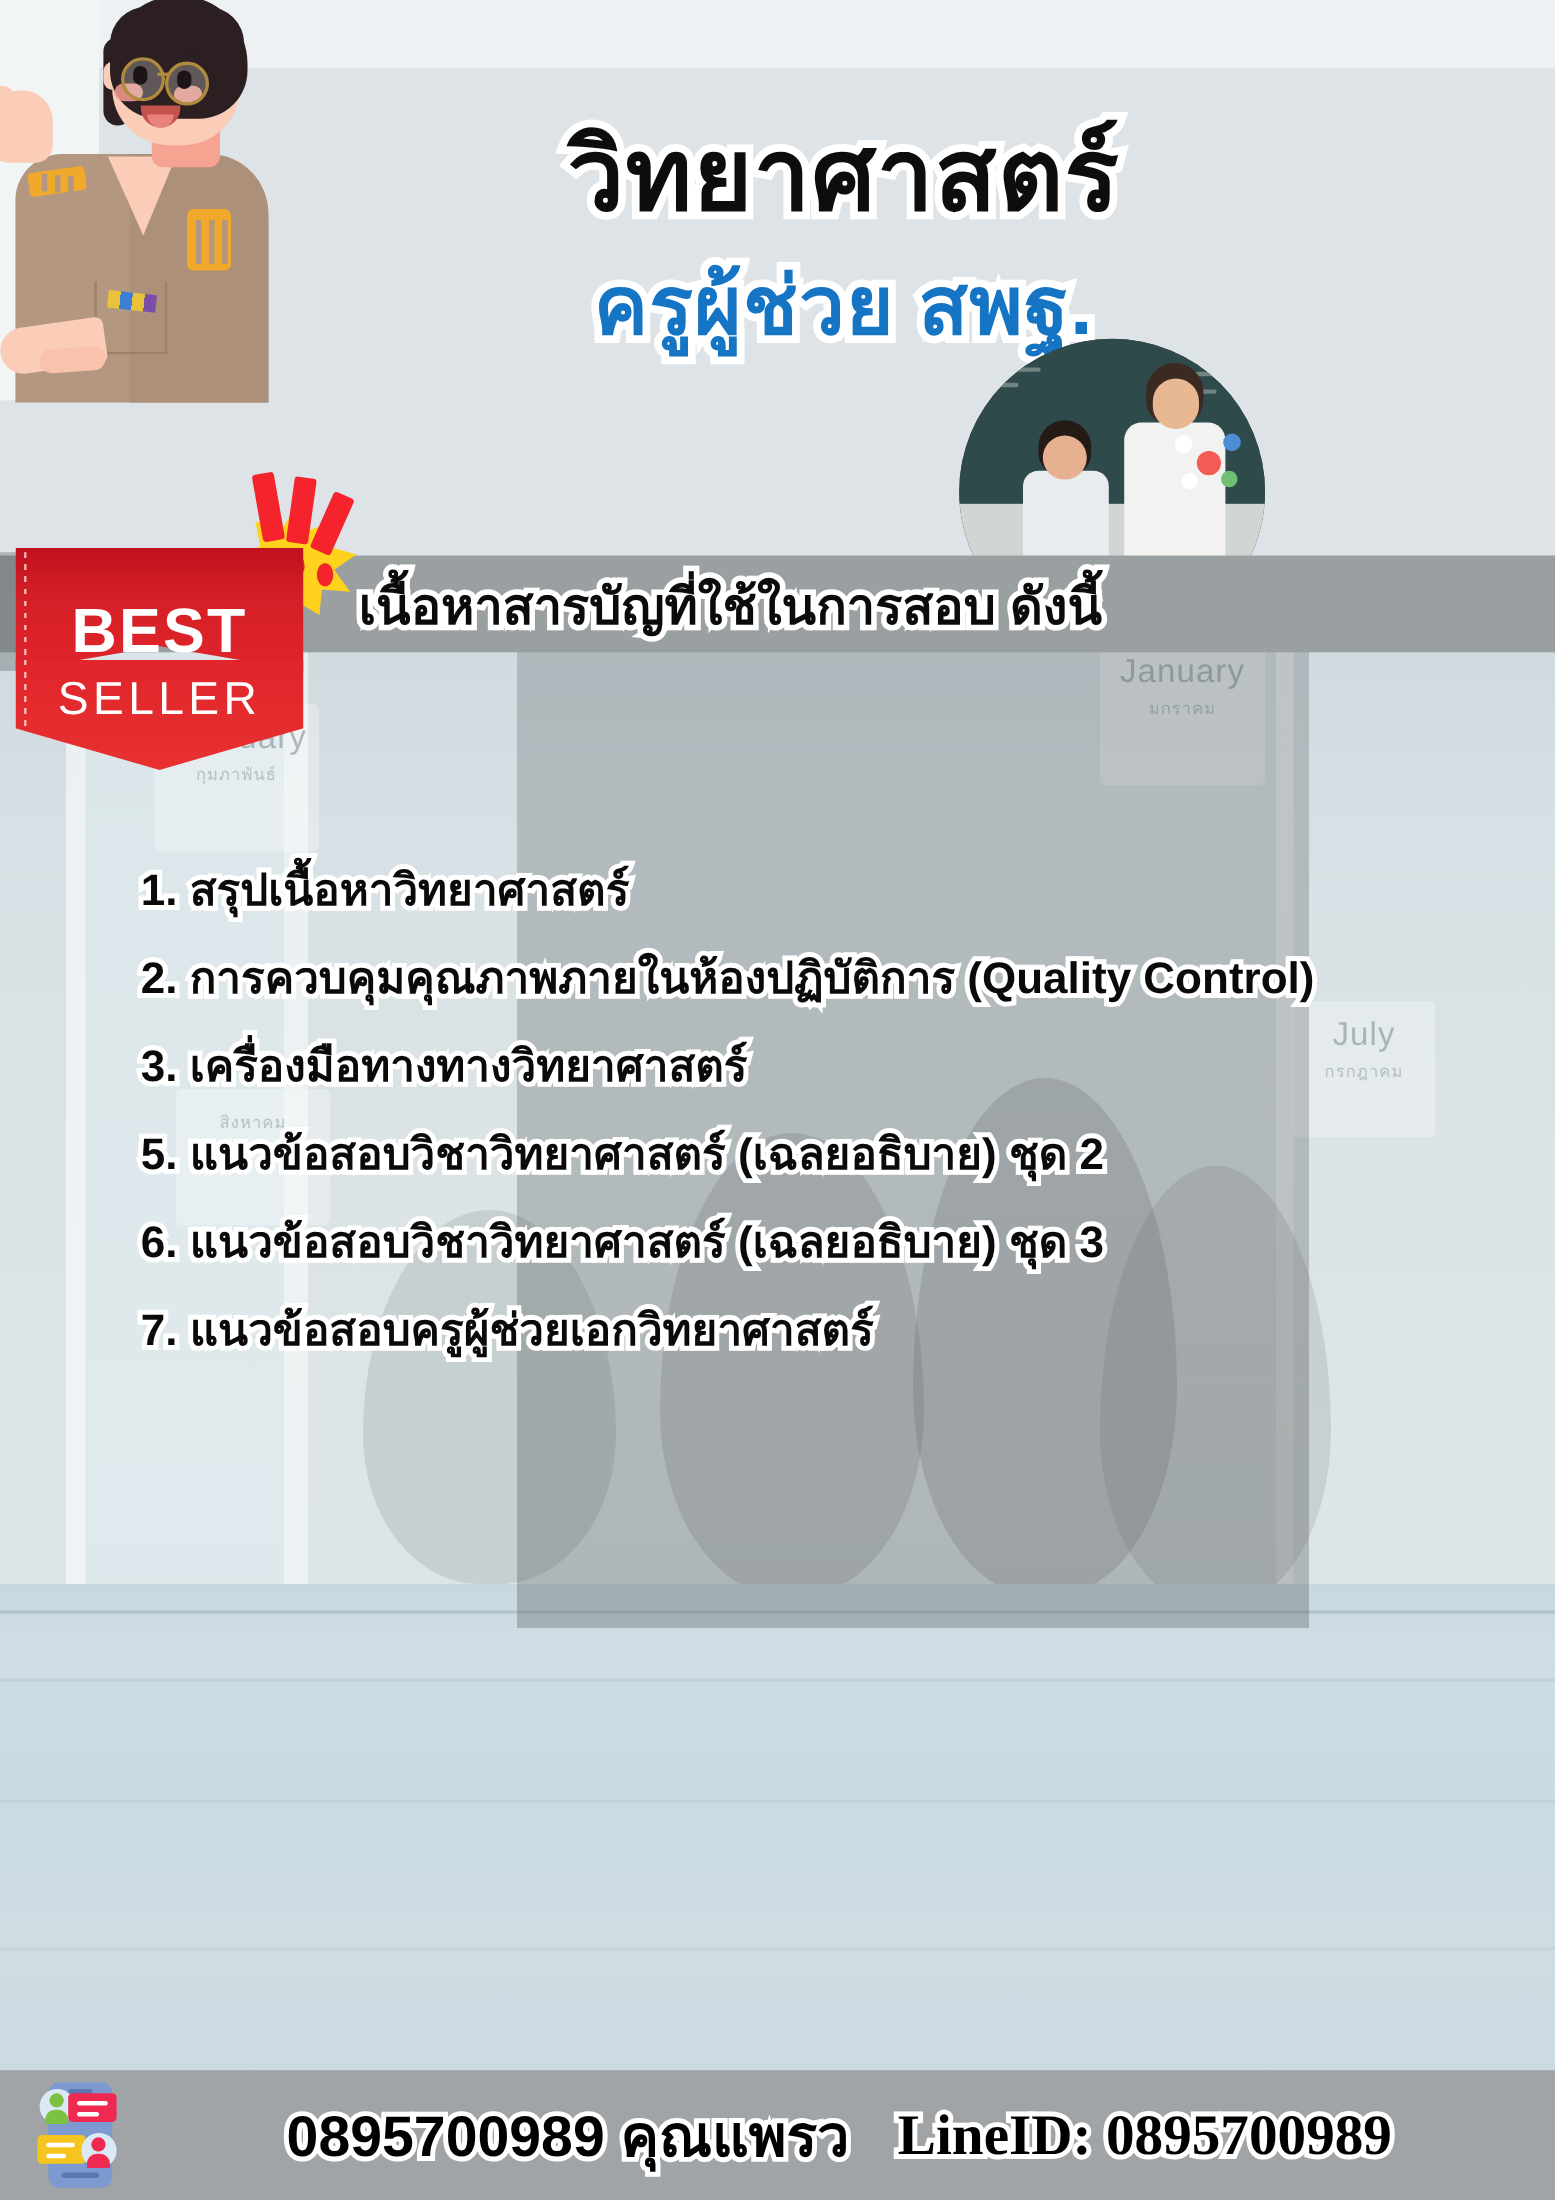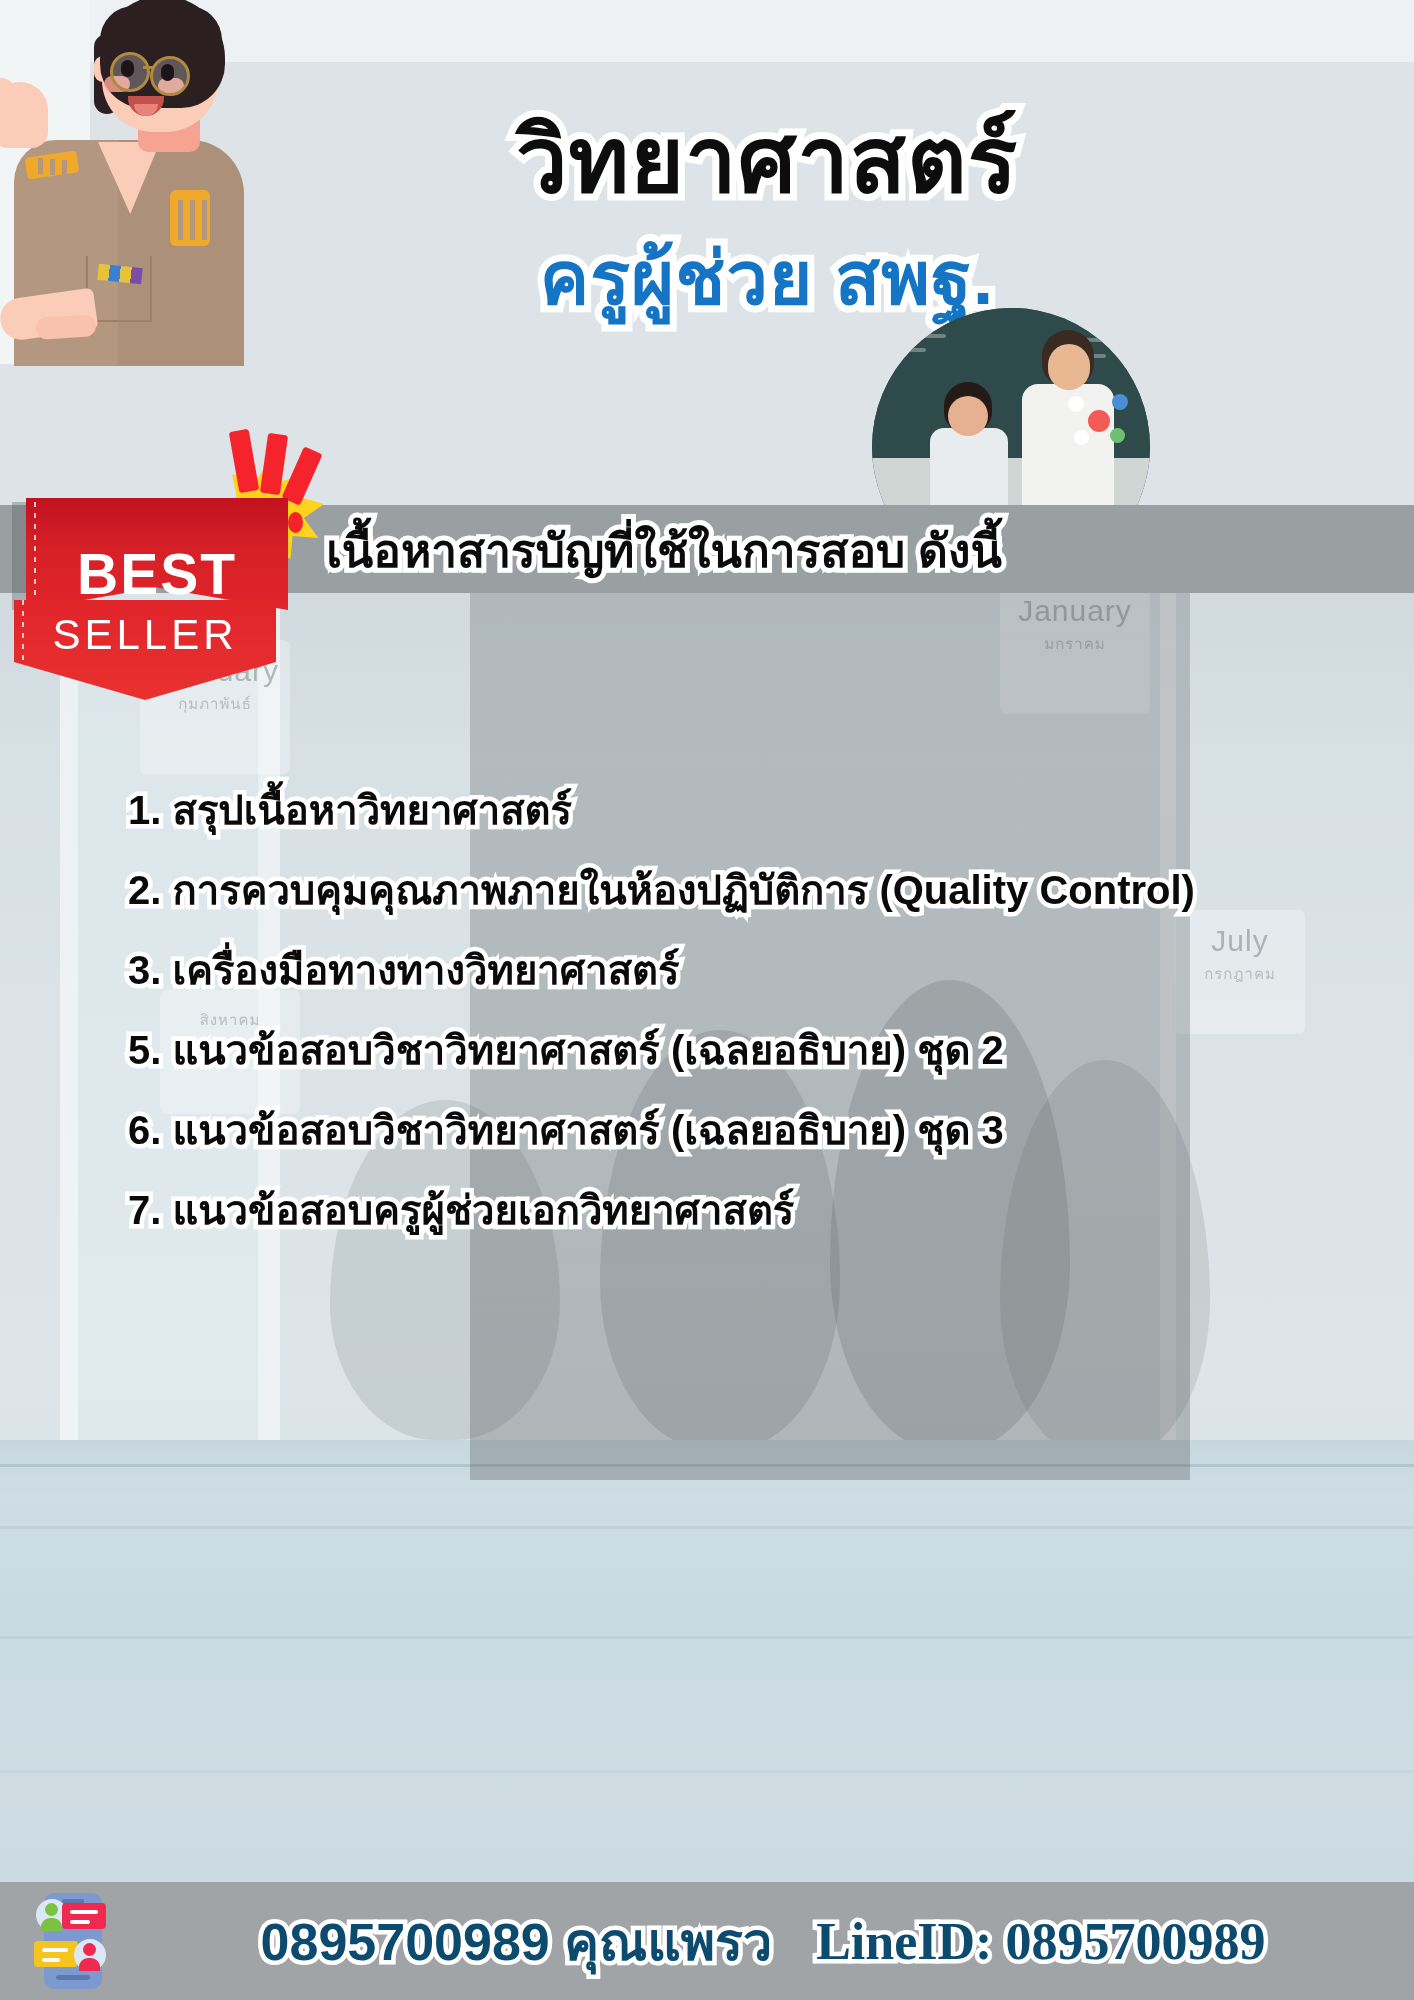--- a/index.html
+++ b/index.html
@@ -124,21 +124,21 @@
   .cp-boy{position:absolute;left:58px;top:74px;width:78px;height:150px;}
   .cp-boy .head{position:absolute;left:14px;top:0;width:48px;height:50px;background:#241a16;border-radius:24px 24px 20px 20px;}
   .cp-boy .face{position:absolute;left:18px;top:14px;width:40px;height:40px;background:#e6b190;border-radius:20px;}
   .cp-boy .shirt{position:absolute;left:0;top:46px;width:78px;height:110px;background:#e9ecee;border-radius:14px 14px 0 0;}
   .cp-mol{position:absolute;left:196px;top:86px;width:62px;height:56px;}
   .cp-mol i{position:absolute;display:block;border-radius:50%;}
   .cp-bench{position:absolute;left:0;top:212px;width:278px;height:66px;background:#e8ecea;}
   .cp-flask{position:absolute;bottom:8px;background:#bfe4e8;border-radius:3px 3px 10px 10px;}
 
   
-  .badge{position:absolute;left:26px;top:498px;width:262px;height:112px;}
+  .badge{position:absolute;left:14px;top:498px;width:262px;height:112px;}
   .badge-body{
     position:absolute;left:0;top:0;width:262px;height:112px;
     background:linear-gradient(180deg,#c1121f 0%,#d51f26 42%,#e0252b 100%);
     clip-path:polygon(0 0,100% 0,100% 100%,50% 80%,0 100%);
   }
   .badge-dots{position:absolute;left:8px;top:4px;width:2px;height:104px;
     background:repeating-linear-gradient(180deg,rgba(255,255,255,.75) 0 5px,transparent 5px 11px);}
   .badge-shadow{position:absolute;left:-14px;top:4px;width:16px;height:108px;background:rgba(90,95,98,.35);}
   .badge-best{position:absolute;left:0;top:48px;width:262px;text-align:center;
     font-size:57px;font-weight:bold;color:#fff;letter-spacing:2px;line-height:1;}
@@ -194,21 +194,21 @@
   .fi-card.red{left:44px;top:14px;width:44px;height:26px;background:#ef2a50;}
   .fi-card.yellow{left:16px;top:52px;width:44px;height:26px;background:#f6c41f;}
   .fi-lines{position:absolute;background:#fff;height:4px;border-radius:2px;}
   .fi-av{position:absolute;border-radius:50%;background:#dbe9f6;}
   .fi-av.a{left:18px;top:10px;width:32px;height:32px;}
   .fi-av.b{left:56px;top:50px;width:32px;height:32px;}
   .fi-head{position:absolute;border-radius:50%;}
   .fi-body{position:absolute;border-radius:9px 9px 0 0;}
   .footer-text{
     flex:1;display:flex;align-items:center;justify-content:center;gap:44px;
-    font-size:52px;font-weight:bold;color:#0c4a6e;
+    font-size:52px;font-weight:bold;color:#000000;
     -webkit-text-stroke:9px #ffffff;paint-order:stroke fill;
     padding-right:10px;white-space:nowrap;
   }
   .footer-line{font-family:"Liberation Serif","DejaVu Serif",serif;}
 </style>
 </head>
 <body>
 
 <div class="poster">
 

